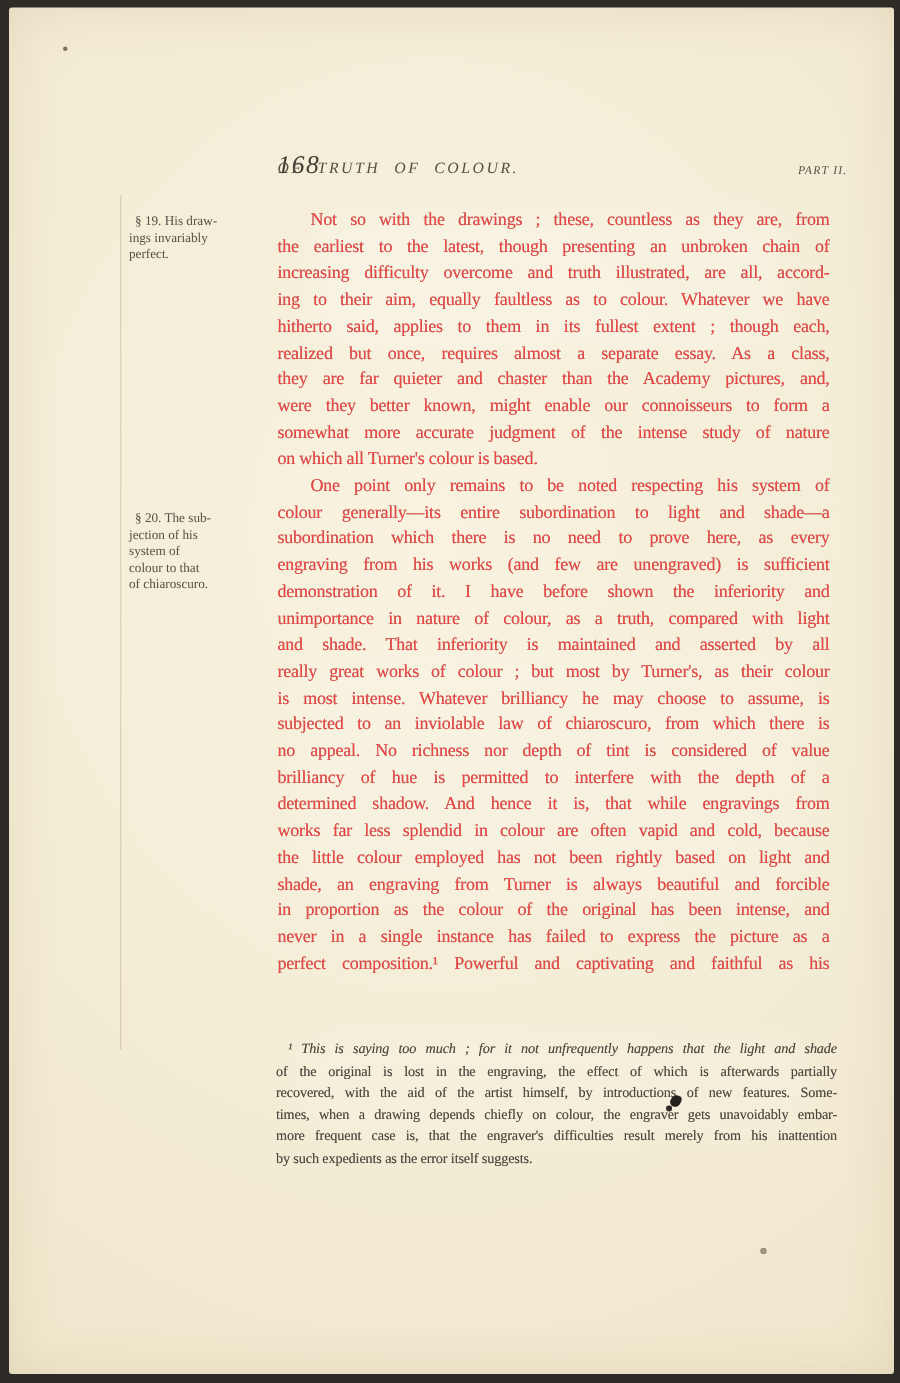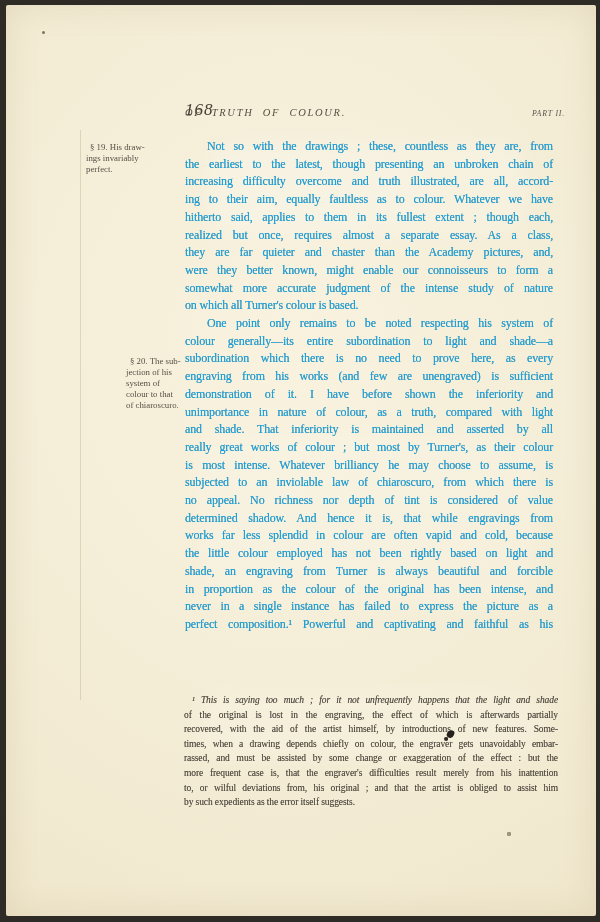--- a/index.html
+++ b/index.html
@@ -29,24 +29,24 @@
   .header { position: absolute; left: 185px; top: 100px; width: 368px; height: 24px; color: #4a443b; font-style: italic; }
   .page-number { position: absolute; left: 0; top: 0; font-size: 17px; line-height: 19px; letter-spacing: 1px; color: #413b33; }
   .running-title { position: absolute; left: 0; right: 4px; top: 7px; 
     font-size: 10.5px; letter-spacing: 1.7px; word-spacing: 5px; color: #564f45; }
   .part-label { position: absolute; right: -12px; top: 9px; font-size: 7.8px; letter-spacing: .8px; color: #5a5349; }
 
   .margin-note { position: absolute; left: 86px; width: 88px;
     font-size: 8.8px; line-height: 10.9px; color: #575046; letter-spacing: 0; }
   .margin-note .line:first-child { text-indent: 4px; }
   .note-19 { top: 142px; }
-  .note-20 { top: 356px; margin-left: 40px; }
+  .note-20 { top: 340px; }
 
   .body-text { position: absolute; left: 185px; top: 138px; width: 368px;
-    font-size: 12px; line-height: 17.7px; color: #0ea5e9; letter-spacing: -0.15px;
+    font-size: 12px; line-height: 17.7px; color: #ef4444; letter-spacing: -0.15px;
     text-shadow: 0 0 0.4px rgba(70,64,56,.55); }
   .para + .para { margin-top: 0; }
   .para .line:first-child { text-indent: 22px; }
 
   .justified .line { text-align: justify; text-align-last: justify; }
   .justified .line.short { text-align-last: left; }
 
   .footnote { position: absolute; left: 184px; top: 693px; width: 374px;
     font-size: 9.5px; line-height: 14.6px; color: #4d473e; letter-spacing: -0.1px;
     text-shadow: 0 0 0.3px rgba(75,68,60,.5); }
@@ -112,36 +112,35 @@
       <div class="line">colour generally—its entire subordination to light and shade—a</div>
       <div class="line">subordination which there is no need to prove here, as every</div>
       <div class="line">engraving from his works (and few are unengraved) is sufficient</div>
       <div class="line">demonstration of it.  I have before shown the inferiority and</div>
       <div class="line">unimportance in nature of colour, as a truth, compared with light</div>
       <div class="line">and shade.  That inferiority is maintained and asserted by all</div>
       <div class="line">really great works of colour ; but most by Turner's, as their colour</div>
       <div class="line">is most intense.  Whatever brilliancy he may choose to assume, is</div>
       <div class="line">subjected to an inviolable law of chiaroscuro, from which there is</div>
       <div class="line">no appeal.  No richness nor depth of tint is considered of value</div>
+      <div class="line">brilliancy of hue is permitted to interfere with the depth of a</div>
       <div class="line">determined shadow.  And hence it is, that while engravings from</div>
       <div class="line">works far less splendid in colour are often vapid and cold, because</div>
       <div class="line">the little colour employed has not been rightly based on light and</div>
       <div class="line">shade, an engraving from Turner is always beautiful and forcible</div>
       <div class="line">in proportion as the colour of the original has been intense, and</div>
       <div class="line">never in a single instance has failed to express the picture as a</div>
       <div class="line">perfect composition.¹  Powerful and captivating and faithful as his</div>
     </div>
 </div>
 
 <div class="footnote justified">
     <div class="line">¹ This is saying too much ; for it not unfrequently happens that the light and shade</div>
     <div class="line">of the original is lost in the engraving, the effect of which is afterwards partially</div>
     <div class="line">recovered, with the aid of the artist himself, by introductions of new features.  Some-</div>
     <div class="line">times, when a drawing depends chiefly on colour, the engraver gets unavoidably embar-</div>
-    <div class="line">rassed, and must be assisted by some change or exaggeration of the effect : but the</div>
     <div class="line">more frequent case is, that the engraver's difficulties result merely from his inattention</div>
-    <div class="line">to, or wilful deviations from, his original ; and that the artist is obliged to assist him</div>
     <div class="line short">by such expedients as the error itself suggests.</div>
   </div>
 
 <div class="ink-blot"></div>
 <div class="speck speck1"></div>
 <div class="speck speck2"></div>
 
 </body></html>

